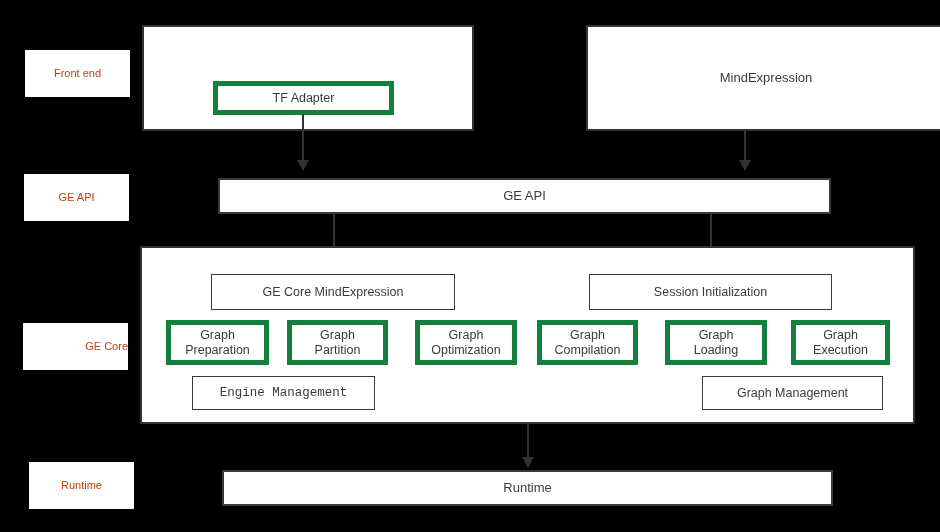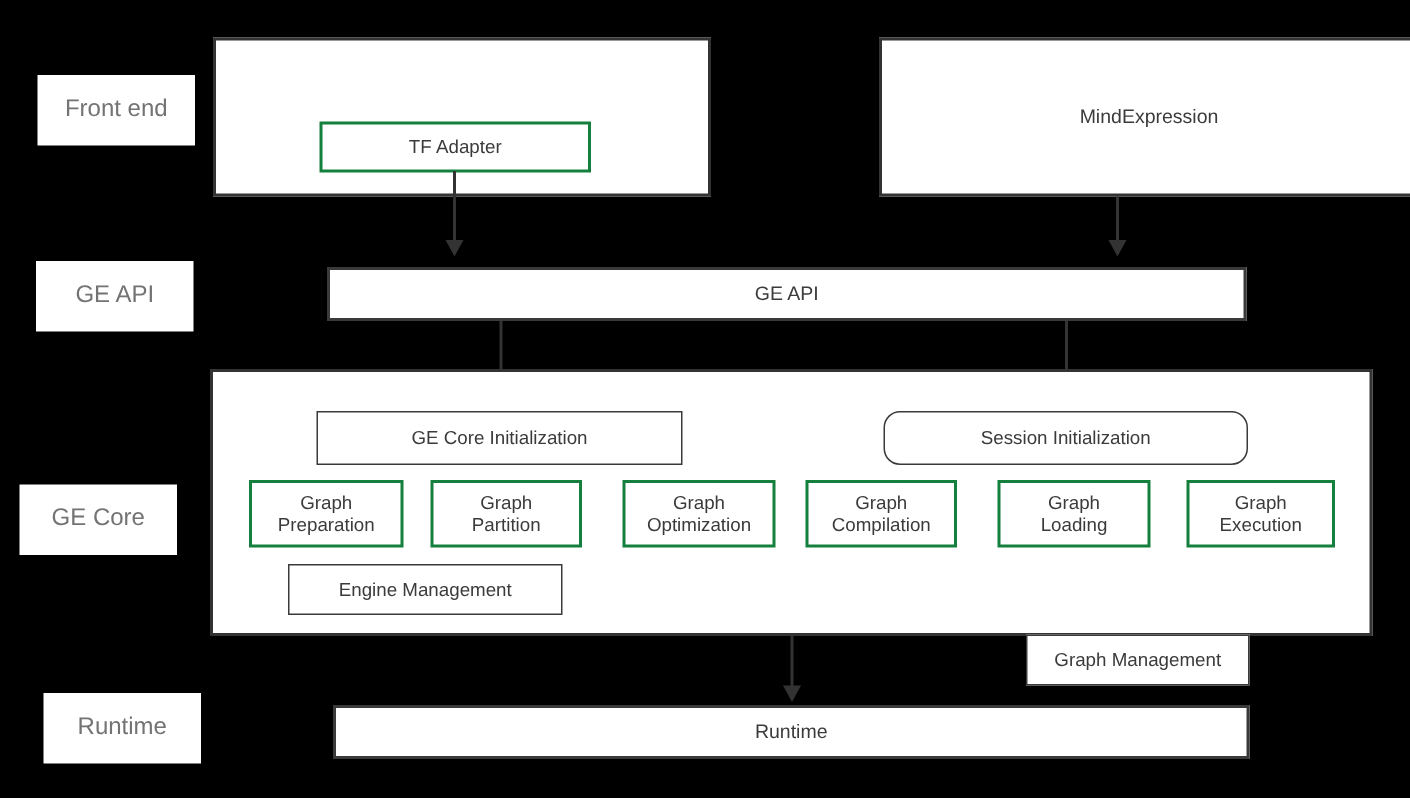--- a/index.html
+++ b/index.html
@@ -26,34 +26,34 @@
     align-items: center;
     justify-content: center;
     text-align: center;
     line-height: 1.18;
     font-size: 13px;
     white-space: pre-line;
   }
   
   .stage-label {
     border: none;
-    font-size: 16px;
-    color: #737373;
+    font-size: 11px;
+    color: #c2410c;
   }
   
   .outer {
     border: 2.5px solid #333333;
   }
   
   .bar {
     border: 2px solid #3a3a3a;
   }
   
   .chip {
-    border: 2px solid #15803d;
+    border: 5px solid #15803d;
     font-size: 12.5px;
   }
   .chip.thin {
     border: 1.5px solid #3a3a3a;
   }
   
   .container-title {
     position: absolute;
     color: #3b3b3b;
     font-size: 13px;
@@ -81,21 +81,21 @@
 <div id="canvas">
 
   <div class="box stage-label" style="left:25px; top:50px; width:105px; height:47px;">
     <span>Front end</span>
   </div>
 
   <div class="box stage-label" style="left:24px; top:174px; width:105px; height:47px;">
     <span>GE API</span>
   </div>
 
-  <div class="box stage-label" style="left:13px; top:323px; width:105px; height:47px;">
+  <div class="box stage-label" style="left:23px; top:323px; width:105px; height:47px;justify-content:flex-end;">
     <span>GE Core</span>
   </div>
 
   <div class="box stage-label" style="left:29px; top:462px; width:105px; height:47px;">
     <span>Runtime</span>
   </div>
 
   <div class="box outer" style="left:142px; top:25px; width:332px; height:106px; display:block;">
     <div class="container-title" style="left:0; top:55px; width:100%;">Tensorflow</div>
   </div>
@@ -120,23 +120,23 @@
 
   <div class="conn conn-v" style="left:333px; top:214px; height:49px;"></div>
   <div class="arrowhead" style="left:328px; top:259px;"></div>
 
   <div class="conn conn-v" style="left:710px; top:214px; height:49px;"></div>
   <div class="arrowhead" style="left:705px; top:259px;"></div>
 
   <div class="box outer" style="left:140px; top:246px; width:775px; height:178px; display:block;"></div>
 
   <div class="box chip thin" style="left:211px; top:274px; width:244px; height:36px;">
-    <span>GE Core Initialization</span>
+    <span>GE Core MindExpression</span>
   </div>
-  <div class="box chip thin" style="left:589px; top:274px; width:243px; height:36px;border-radius:11px;">
+  <div class="box chip thin" style="left:589px; top:274px; width:243px; height:36px;">
     <span>Session Initialization</span>
   </div>
 
   <div class="box chip" style="left:166px; top:320px; width:103px; height:45px;">
     <span>Graph
 Preparation</span>
   </div>
   <div class="box chip" style="left:287px; top:320px; width:101px; height:45px;">
     <span>Graph
 Partition</span>
@@ -151,24 +151,24 @@
   </div>
   <div class="box chip" style="left:665px; top:320px; width:102px; height:45px;">
     <span>Graph
 Loading</span>
   </div>
   <div class="box chip" style="left:791px; top:320px; width:99px; height:45px;">
     <span>Graph
 Execution</span>
   </div>
 
-  <div class="box chip thin" style="left:192px; top:376px; width:183px; height:34px;">
+  <div class="box chip thin" style="left:192px; top:376px; width:183px; height:34px;font-family:Liberation Mono, monospace;">
     <span>Engine Management</span>
   </div>
-  <div class="box chip thin" style="left:684px; top:376px; width:149px; height:34px;margin-top:47px;">
+  <div class="box chip thin" style="left:702px; top:376px; width:181px; height:34px;">
     <span>Graph Management</span>
   </div>
 
   <div class="conn conn-v" style="left:527px; top:424px; height:37px;"></div>
   <div class="arrowhead" style="left:522px; top:457px;"></div>
 
   <div class="box bar" style="left:222px; top:470px; width:611px; height:36px;">
     <span>Runtime</span>
   </div>
 

